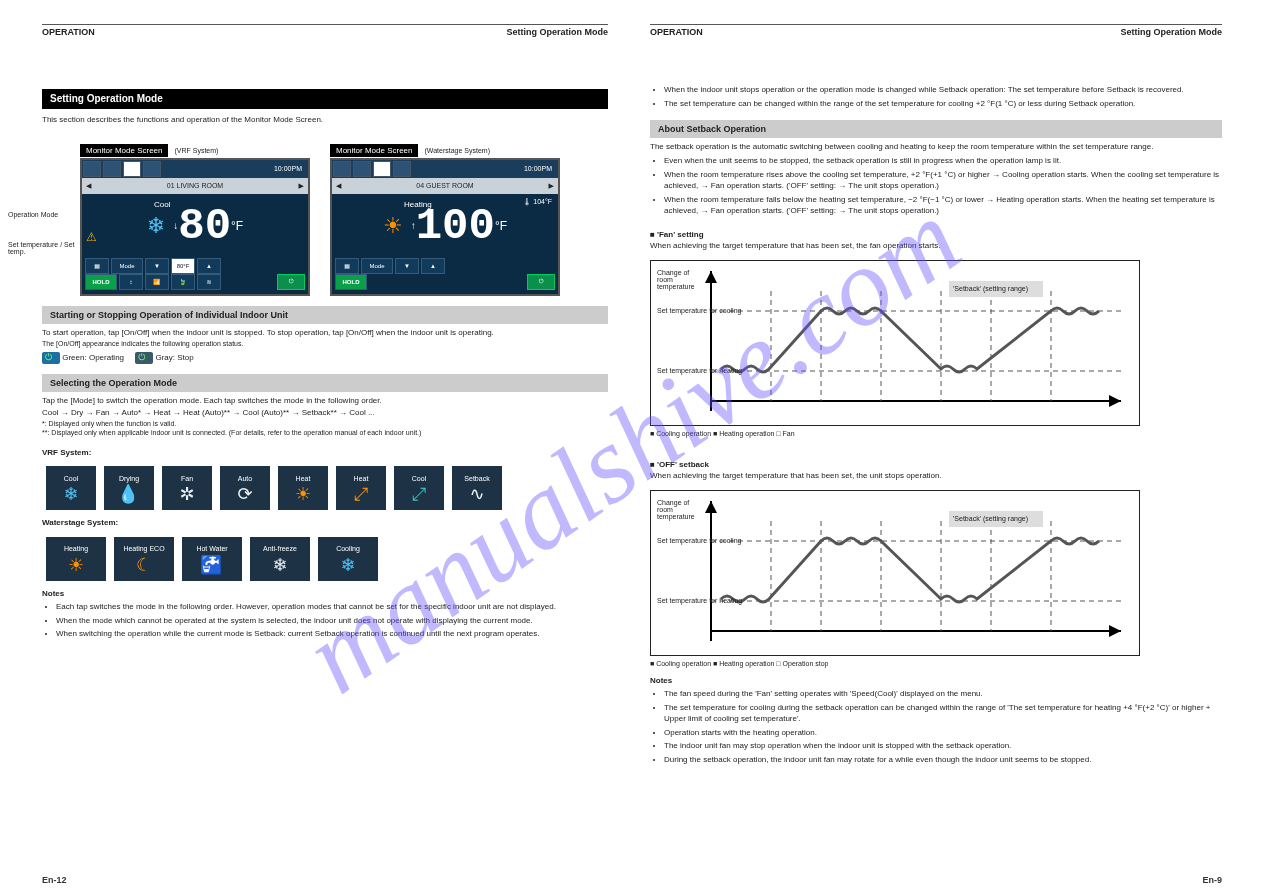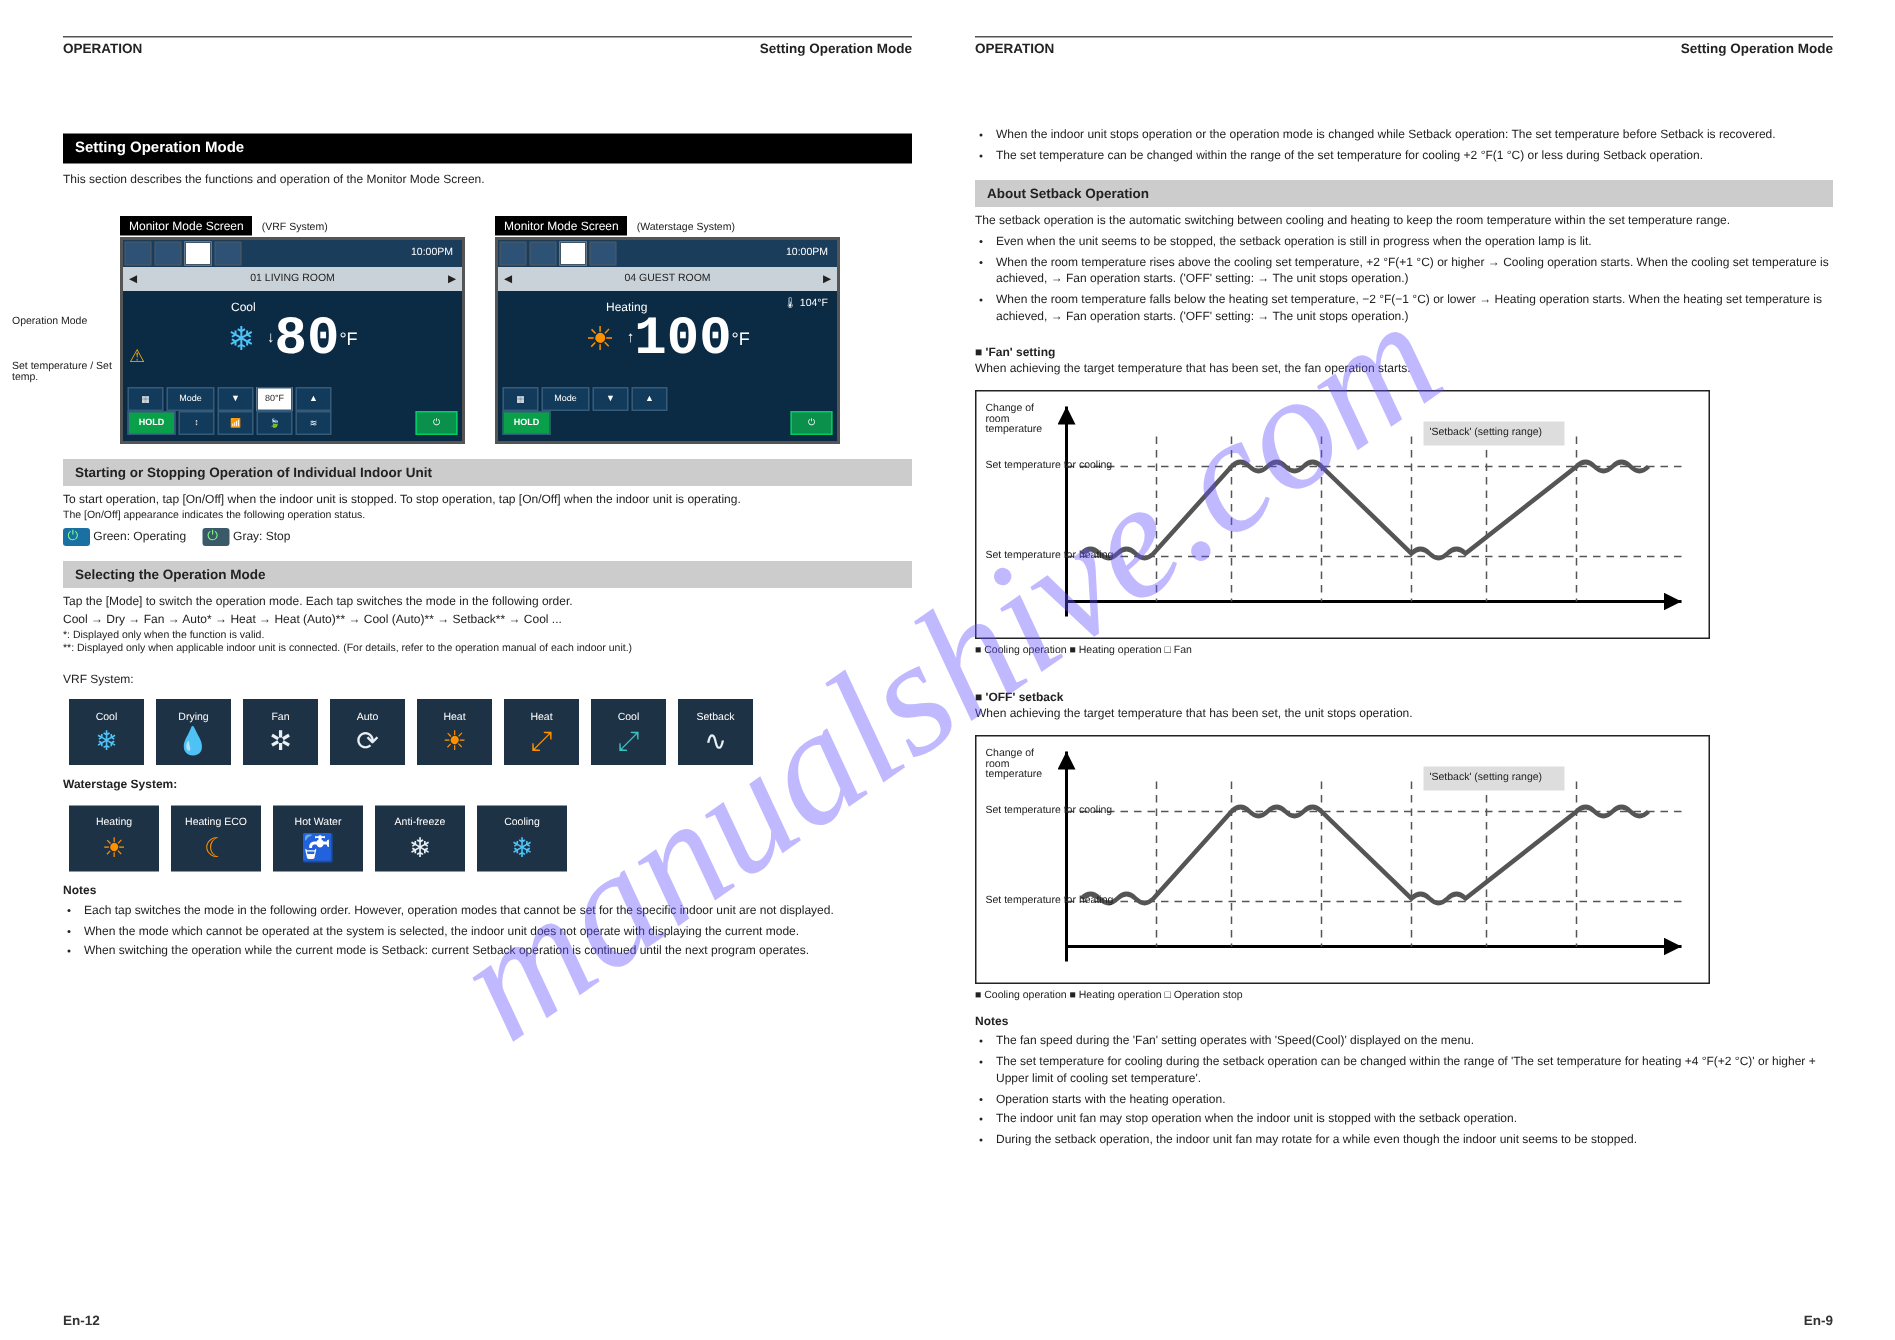--- a/index.html
+++ b/index.html
@@ -23,21 +23,21 @@
   .thermo-row{display:flex;gap:24px;margin-top:18px;margin-left:38px;}
   .thermo-shot{width:226px;}
   .shot-label{background:#000;color:#fff;font-size:8px;padding:2px 6px;display:inline-block;margin-bottom:1px;}
   .shot-sub{font-size:7px;margin-left:6px;}
   .thermo{border:2px solid #555;background:#0b2a44;color:#fff;width:226px;height:134px;position:relative;}
   .t-top{height:18px;background:#1a3d5c;display:flex;align-items:center;font-size:7px;}
   .t-top .sq{width:16px;height:14px;background:#2e5275;margin:0 1px;border:1px solid #456;}
   .t-top .sq.on{background:#fff;}
   .t-room{height:16px;background:#c9d2d8;color:#222;display:flex;align-items:center;justify-content:space-between;padding:0 4px;font-size:7px;}
   .t-body{display:flex;align-items:center;justify-content:center;height:64px;}
-  .t-big{font-size:36px;font-weight:bold;font-family:'Courier New',monospace;}
+  .t-big{font-size:44px;font-weight:bold;font-family:'Courier New',monospace;}
   .t-body .modeico{margin-right:8px;}
   .t-row{height:16px;display:flex;gap:2px;padding:0 3px;align-items:center;}
   .tb{background:#123a5a;border:1px solid #345b7a;height:14px;min-width:22px;font-size:6px;color:#fff;display:flex;align-items:center;justify-content:center;}
   .tb.hold{background:#0aa04a;font-weight:bold;}
   .tb.pwr{background:#0a904a;border:1px solid #0c6;}
   .callout{position:absolute;font-size:7px;color:#222;}
 
   
   .mode-grid{display:flex;gap:8px;margin:8px 0 8px 4px;flex-wrap:wrap;}
   .mode-tile{width:50px;height:44px;background:#1e3245;color:#fff;display:flex;flex-direction:column;align-items:center;justify-content:center;font-size:7px;gap:2px;}
@@ -173,21 +173,21 @@
       </div>
     </div>
 
     <div class="graybar">Selecting the Operation Mode</div>
     <div class="txt">
       <div>Tap the [Mode] to switch the operation mode. Each tap switches the mode in the following order.</div>
       <div style="margin-top:1px;">Cool → Dry → Fan → Auto* → Heat → Heat (Auto)** → Cool (Auto)** → Setback** → Cool ...</div>
       <div class="mini">*: Displayed only when the function is valid.</div>
       <div class="mini">**: Displayed only when applicable indoor unit is connected. (For details, refer to the operation manual of each indoor unit.)</div>
 
-      <div style="margin-top:10px;font-weight:normal;">VRF System:</div>
+      <div style="margin-top:10px;font-weight:bold;">VRF System:</div>
       <div class="mode-grid" id="grid-vrf">
           <div class="mode-tile blue">
             <span>Cool</span>
             <span class="ic">❄</span>
           </div>
           <div class="mode-tile white">
             <span>Drying</span>
             <span class="ic">💧</span>
           </div>
           <div class="mode-tile white">

